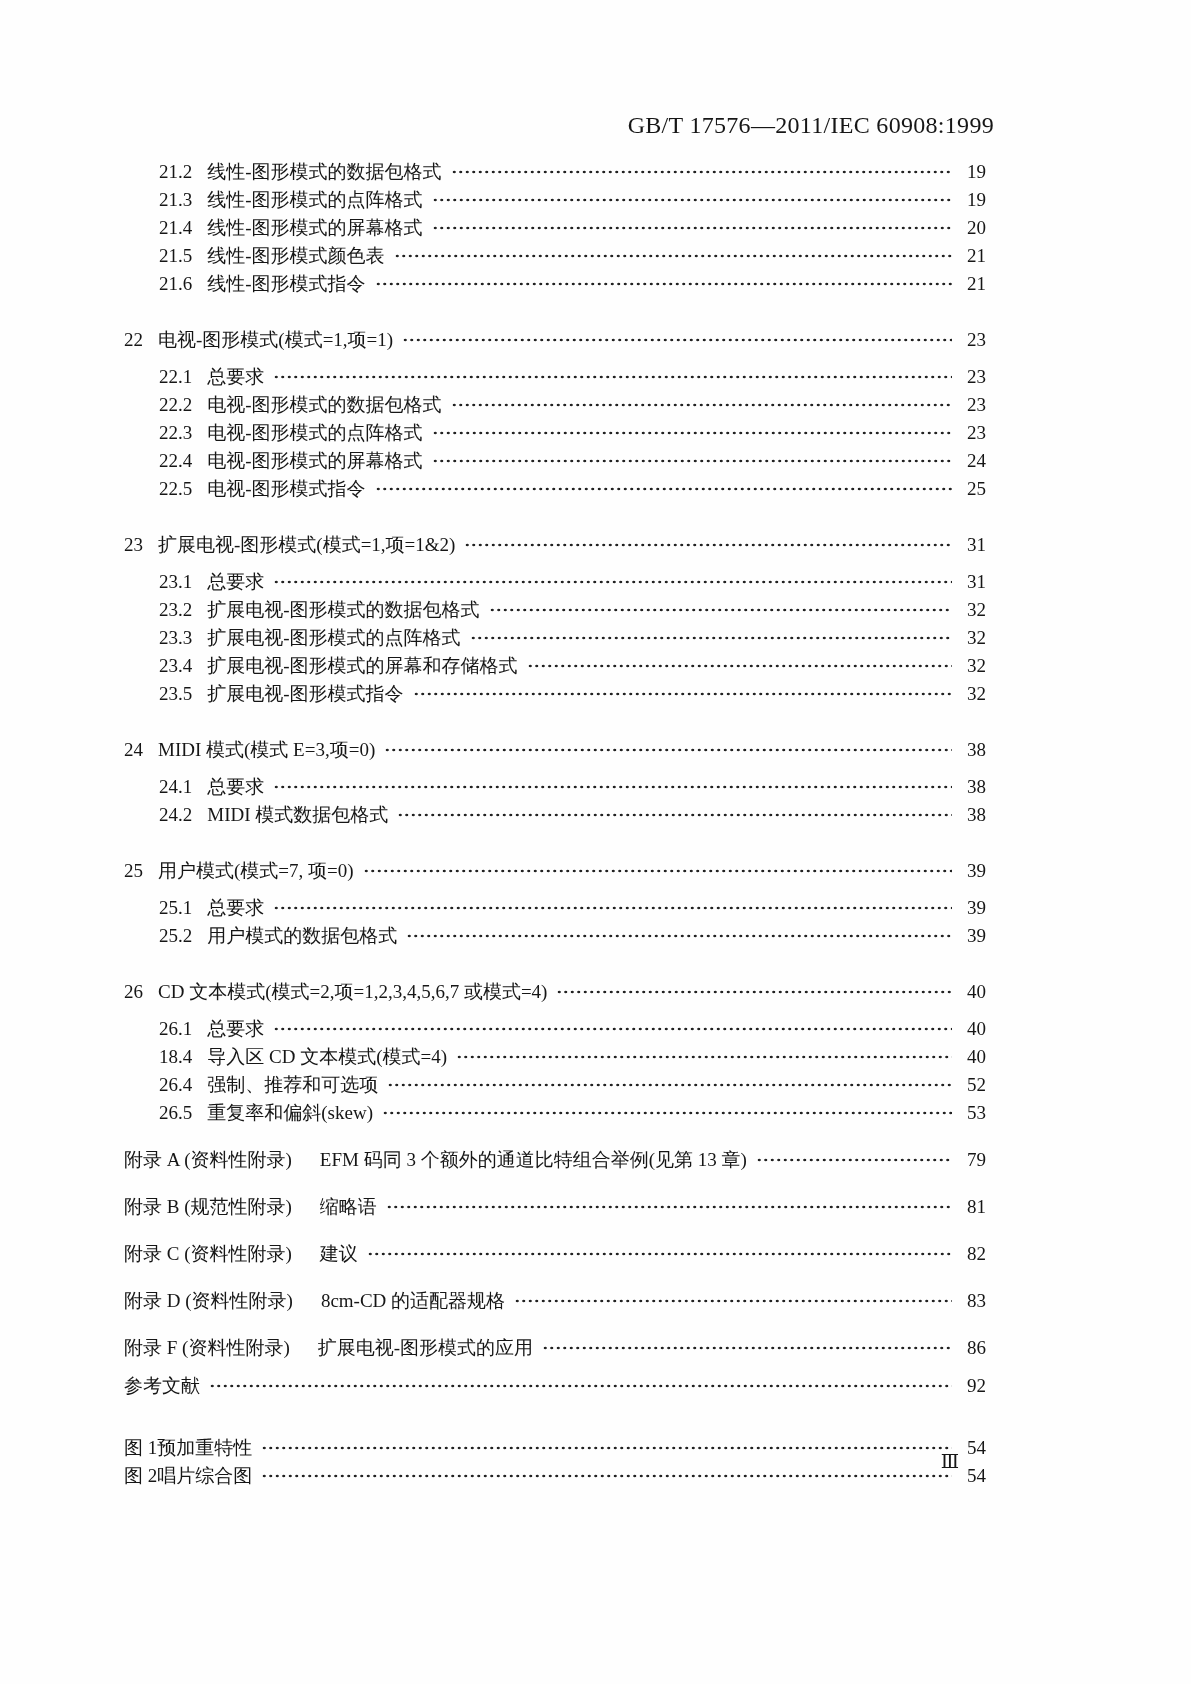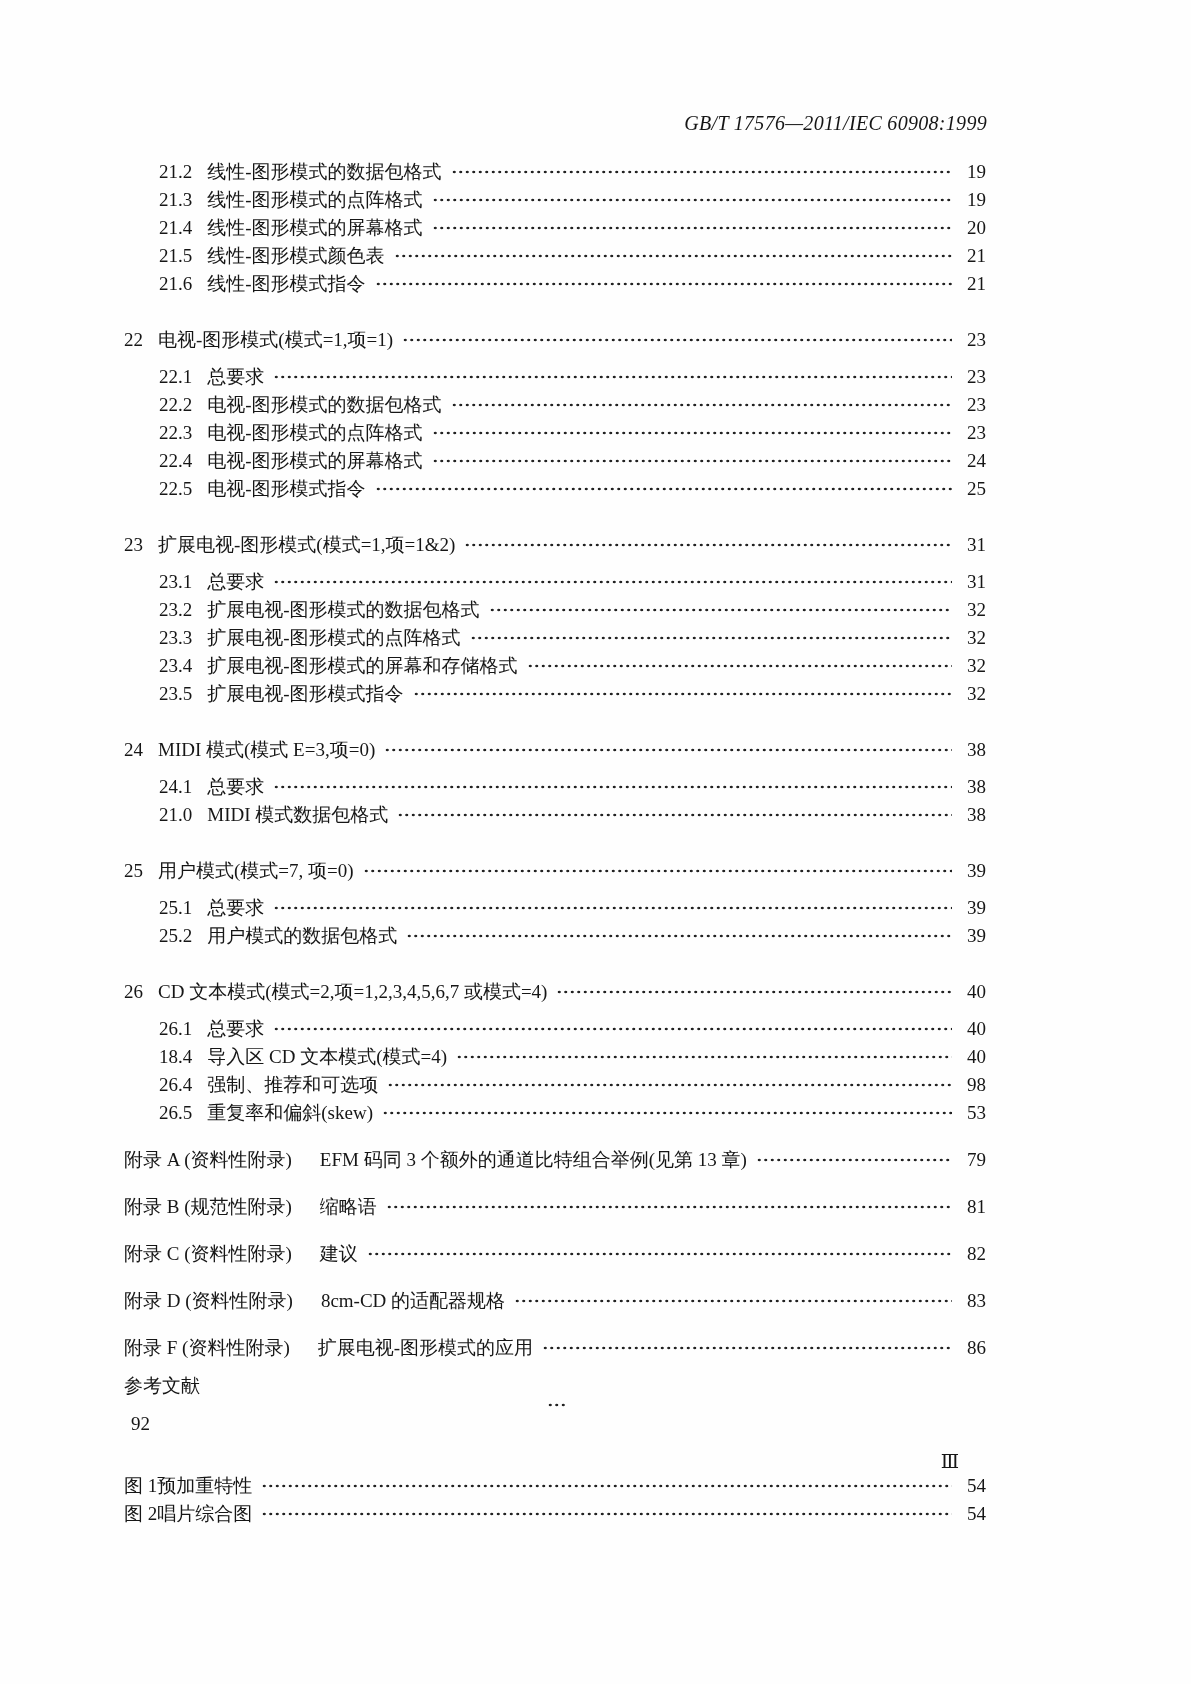--- a/index.html
+++ b/index.html
@@ -10,43 +10,42 @@
     height: 1684px;
     margin: 0 auto;
     background: #fefefe;
     font-family: "Liberation Serif", "DejaVu Serif", serif;
     color: #161616;
     overflow: hidden;
   }
   .doc-header {
     position: absolute;
     top: 112px;
-    right: 204px;
-    font-size: 20px;
+    right: 197px;
+    font-size: 24px;
     letter-spacing: 0.3px;
     white-space: nowrap;
-    font-style: italic;
   }
   .content {
     position: absolute;
     top: 158px;
     left: 124px;
     right: 205px;
   }
   .toc-row {
     display: flex;
     align-items: baseline;
     font-size: 19px;
     line-height: 28px;
     white-space: nowrap;
   }
   .toc-row.sub { padding-left: 35px; }
   .toc-row.chapter { margin-top: 28px; margin-bottom: 9px; }
   .toc-row.appendix { margin-top: 19px; }
-  .toc-row.ref { margin-top: 10px; flex-direction: column; }
+  .toc-row.ref { margin-top: 10px; }
   .num { margin-right: 15px; white-space: nowrap; }
   .appendix .num { margin-right: 28px; }
   .figure .num { margin-right: 0; }
   .title { white-space: nowrap; }
   .leader {
     flex: 1 1 auto;
     min-width: 18px;
     align-self: center;
     height: 10px;
     margin: 0 8px 0 9px;
@@ -180,21 +179,21 @@
           <span class="leader"></span>
           <span class="pagenum">38</span>
         </div>
         <div class="toc-row sub">
           <span class="num">24.1</span>
           <span class="title">总要求</span>
           <span class="leader"></span>
           <span class="pagenum">38</span>
         </div>
         <div class="toc-row sub">
-          <span class="num">21.0</span>
+          <span class="num">24.2</span>
           <span class="title">MIDI 模式数据包格式</span>
           <span class="leader"></span>
           <span class="pagenum">38</span>
         </div>
         <div class="toc-row chapter">
           <span class="num">25</span>
           <span class="title">用户模式(模式=7, 项=0)</span>
           <span class="leader"></span>
           <span class="pagenum">39</span>
         </div>
@@ -225,21 +224,21 @@
         <div class="toc-row sub">
           <span class="num">18.4</span>
           <span class="title">导入区 CD 文本模式(模式=4)</span>
           <span class="leader"></span>
           <span class="pagenum">40</span>
         </div>
         <div class="toc-row sub">
           <span class="num">26.4</span>
           <span class="title">强制、推荐和可选项</span>
           <span class="leader"></span>
-          <span class="pagenum">98</span>
+          <span class="pagenum">52</span>
         </div>
         <div class="toc-row sub">
           <span class="num">26.5</span>
           <span class="title">重复率和偏斜(skew)</span>
           <span class="leader"></span>
           <span class="pagenum">53</span>
         </div>
         <div class="toc-row appendix">
           <span class="num">附录 A (资料性附录)</span>
           <span class="title">EFM 码同 3 个额外的通道比特组合举例(见第 13 章)</span>

